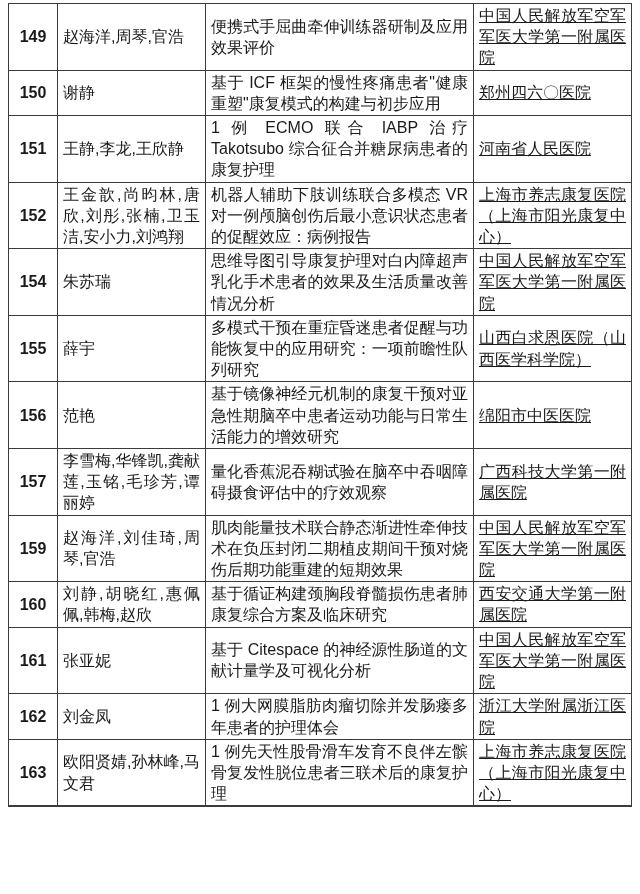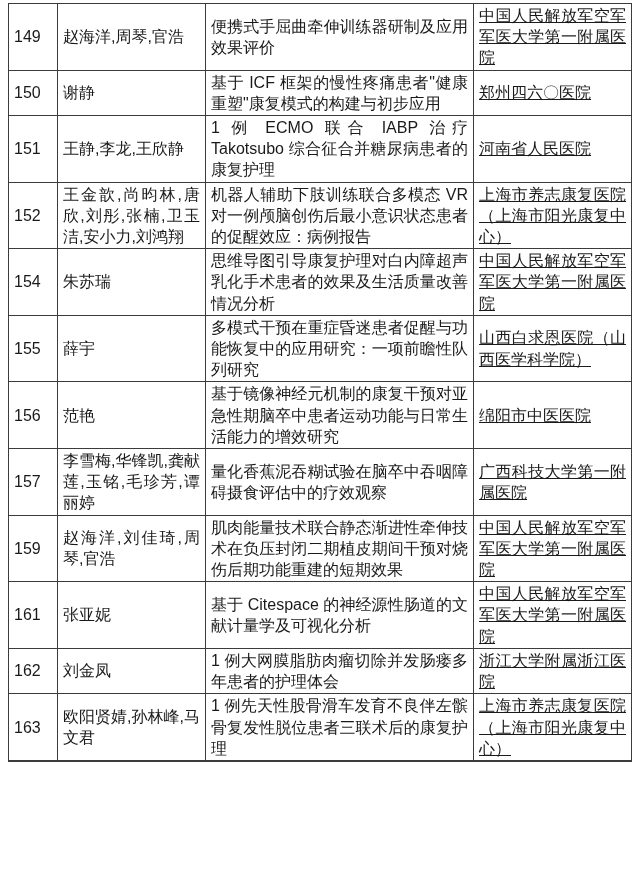--- a/index.html
+++ b/index.html
@@ -26,23 +26,24 @@
   table.papers-table td {
     border: 1px solid #3b3b3b;
     vertical-align: middle;
     padding: 1px 5px;
     font-size: 16px;
     line-height: 21.2px;
     color: #1a1a1a;
     overflow: hidden;
   }
   td.col-no {
-    text-align: left;
+    text-align: center;
     font-size: 15px;
     padding: 1px 2px;
+    font-weight: bold;
   }
   td.col-authors {
     text-align: justify;
     padding: 1px 4px;
   }
   td.col-title {
     text-align: justify;
   }
   td.col-inst {
     text-align: justify;
@@ -119,20 +120,26 @@
   </tr>
 
 
   <tr>
     <td class="col-no">159</td>
     <td class="col-authors">赵海洋,刘佳琦,周琴,官浩</td>
     <td class="col-title">肌肉能量技术联合静态渐进性牵伸技术在负压封闭二期植皮期间干预对烧伤后期功能重建的短期效果</td>
     <td class="col-inst">中国人民解放军空军军医大学第一附属医院</td>
   </tr>
 
+  <tr>
+    <td class="col-no">160</td>
+    <td class="col-authors">刘静,胡晓红,惠佩佩,韩梅,赵欣</td>
+    <td class="col-title">基于循证构建颈胸段脊髓损伤患者肺康复综合方案及临床研究</td>
+    <td class="col-inst">西安交通大学第一附属医院</td>
+  </tr>
 
   <tr>
     <td class="col-no">161</td>
     <td class="col-authors">张亚妮</td>
     <td class="col-title">基于 Citespace 的神经源性肠道的文献计量学及可视化分析</td>
     <td class="col-inst">中国人民解放军空军军医大学第一附属医院</td>
   </tr>
 
   <tr>
     <td class="col-no">162</td>

